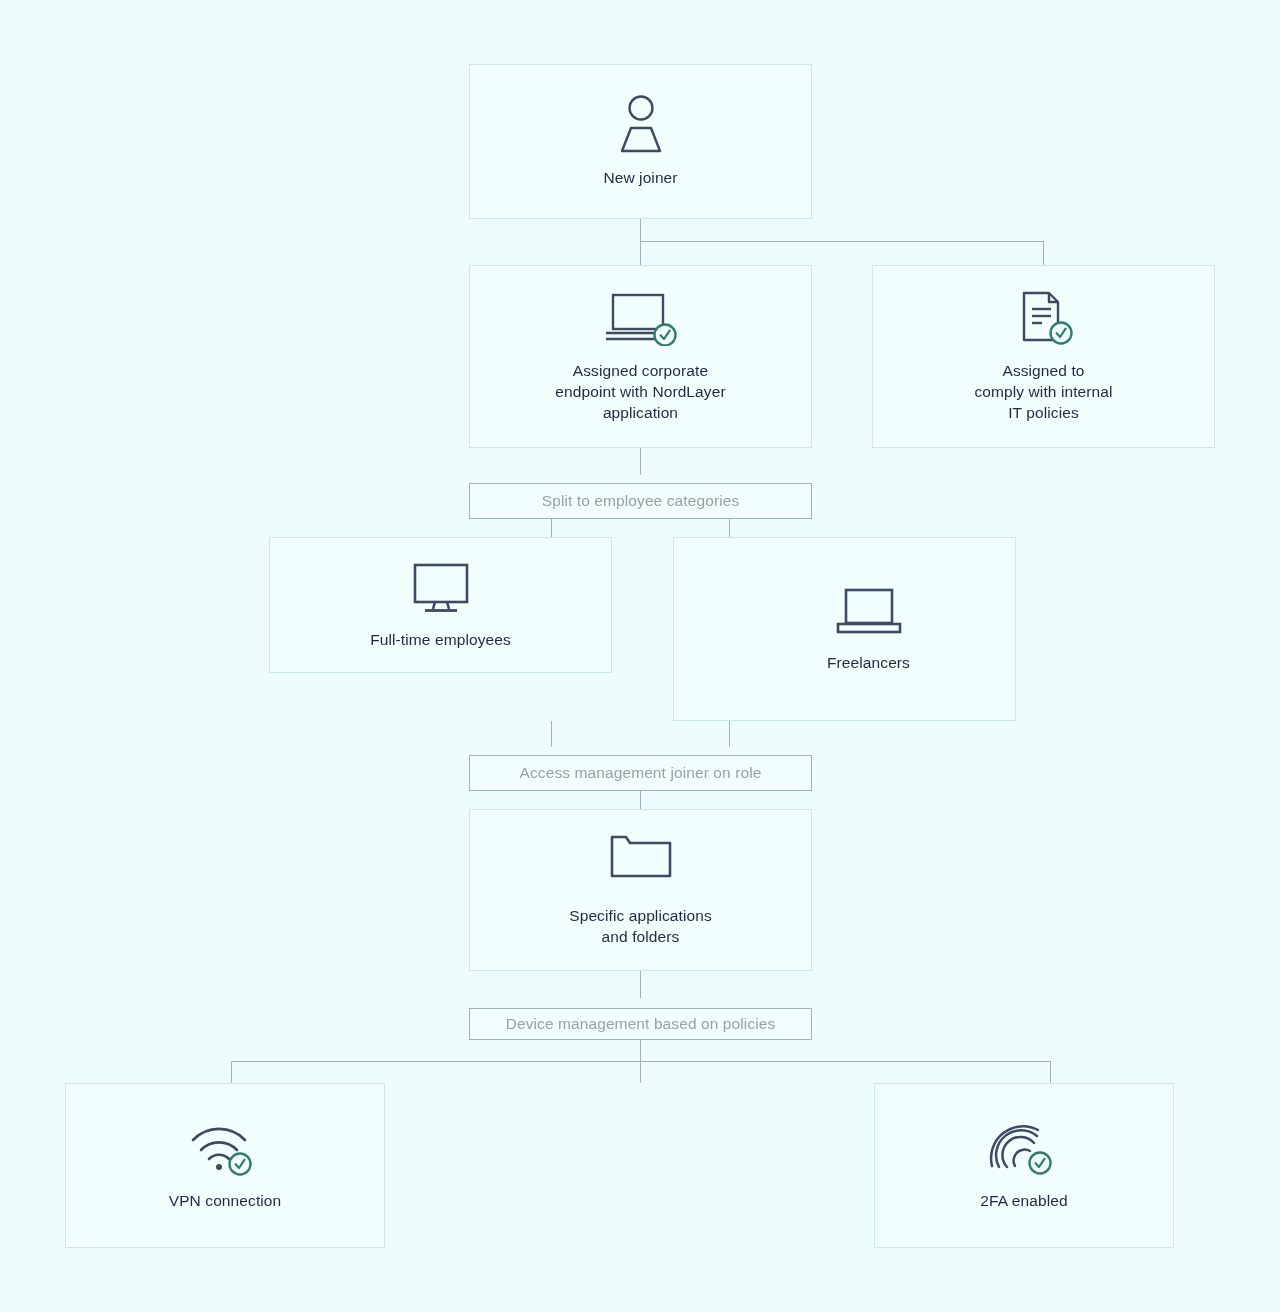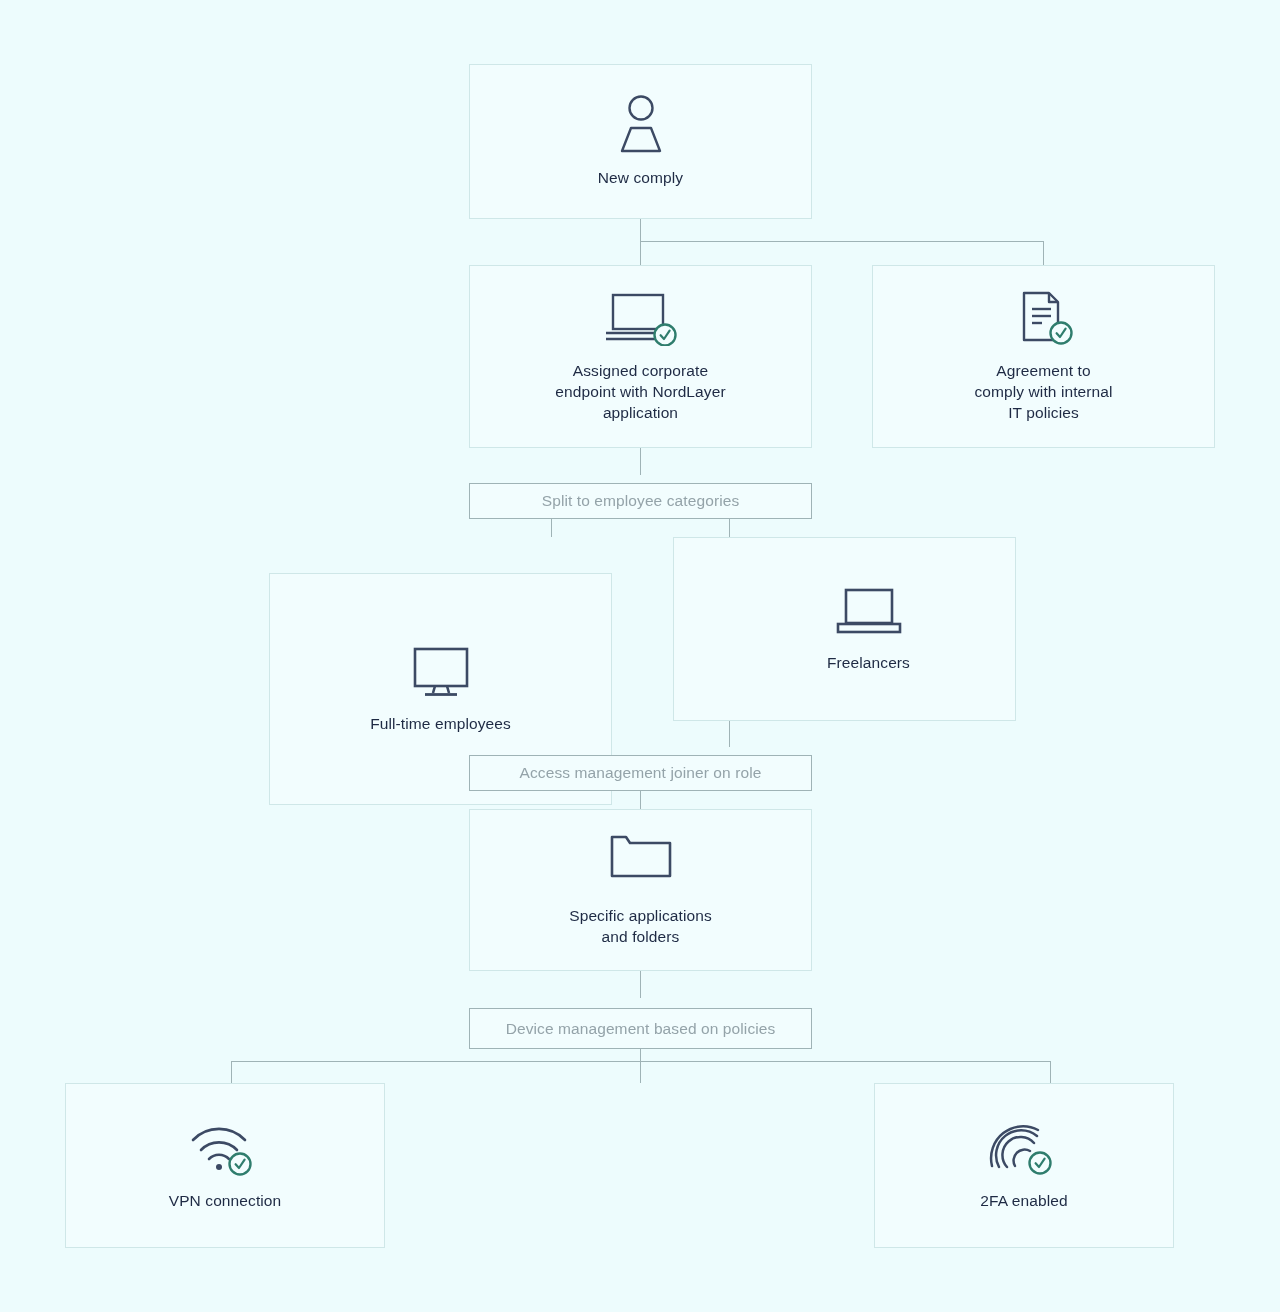--- a/index.html
+++ b/index.html
@@ -89,21 +89,21 @@
   <div class="line line-v" style="left:640px; top:1061px; height:22px;"></div>
   <div class="line line-v" style="left:1050px; top:1061px; height:22px;"></div>
 
   <div class="node" style="left:469px; top:64px; width:343px; height:155px;">
     <span class="node-icon">
       <svg width="64" height="58" viewBox="0 0 64 58">
         <circle cx="32" cy="13" r="11.5" fill="none" stroke="#3c4a64" stroke-width="2.4"></circle>
         <path d="M13 56 L22 33 L42 33 L51 56 Z" fill="none" stroke="#3c4a64" stroke-width="2.4" stroke-linejoin="round"></path>
       </svg>
     </span>
-    <span class="node-label">New comply</span>
+    <span class="node-label">New joiner</span>
   </div>
 
   <div class="node" style="left:469px; top:265px; width:343px; height:183px;">
     <span class="node-icon">
       <svg width="78" height="56" viewBox="0 0 78 56">
         <rect x="11" y="5" width="50" height="34" fill="none" stroke="#3c4a64" stroke-width="2.4"></rect>
         <line x1="4" y1="43" x2="58" y2="43" stroke="#3c4a64" stroke-width="2.6"></line>
         <line x1="4" y1="49" x2="58" y2="49" stroke="#3c4a64" stroke-width="2.6"></line>
         <circle cx="63" cy="45" r="10.5" fill="#f2fdfe" stroke="#2f7d6d" stroke-width="2.4"></circle>
         <path d="M58.6 45.2 L62 49 L67.6 40.6" fill="none" stroke="#2f7d6d" stroke-width="2.2" stroke-linecap="round" stroke-linejoin="round"></path>
@@ -119,30 +119,30 @@
       <svg width="72" height="56" viewBox="0 0 72 56">
         <path d="M16 3 L41 3 L50 12 L50 50 L16 50 Z" fill="none" stroke="#3c4a64" stroke-width="2.4" stroke-linejoin="round"></path>
         <path d="M41 3 L41 12 L50 12" fill="none" stroke="#3c4a64" stroke-width="2.4" stroke-linejoin="round"></path>
         <line x1="24" y1="19" x2="43" y2="19" stroke="#3c4a64" stroke-width="2.4"></line>
         <line x1="24" y1="26" x2="43" y2="26" stroke="#3c4a64" stroke-width="2.4"></line>
         <line x1="24" y1="33" x2="34" y2="33" stroke="#3c4a64" stroke-width="2.4"></line>
         <circle cx="53" cy="43" r="10.5" fill="#f2fdfe" stroke="#2f7d6d" stroke-width="2.4"></circle>
         <path d="M48.6 43.2 L52 47 L57.6 38.6" fill="none" stroke="#2f7d6d" stroke-width="2.2" stroke-linecap="round" stroke-linejoin="round"></path>
       </svg>
     </span>
-    <span class="node-label">Agreement to
+    <span class="node-label">Assigned to
 comply with internal
 IT policies</span>
   </div>
 
   <div class="conn-node" style="left:469px; top:475px; width:343px; height:36px;">
     <span class="conn-label">Split to employee categories</span>
   </div>
 
-  <div class="node" style="left:269px; top:537px; width:343px; height:232px;margin-top:36px;">
+  <div class="node" style="left:269px; top:537px; width:343px; height:136px;">
     <span class="node-icon">
       <svg width="66" height="54" viewBox="0 0 66 54">
         <rect x="7" y="4" width="52" height="37" fill="none" stroke="#3c4a64" stroke-width="2.6"></rect>
         <path d="M27 41 L25 48 M39 41 L41 48" fill="none" stroke="#3c4a64" stroke-width="2.6"></path>
         <line x1="17" y1="49.5" x2="49" y2="49.5" stroke="#3c4a64" stroke-width="2.8"></line>
       </svg>
     </span>
     <span class="node-label">Full-time employees</span>
   </div>
 
@@ -163,21 +163,21 @@
   <div class="node" style="left:469px; top:809px; width:343px; height:162px;gap:12px;">
     <span class="node-icon">
       <svg width="66" height="46" viewBox="0 0 66 46">
         <path d="M4 43 L4 4 L18 4 L22 10 L62 10 L62 43 Z" fill="none" stroke="#3c4a64" stroke-width="2.6" stroke-linejoin="round"></path>
       </svg>
     </span>
     <span class="node-label">Specific applications
 and folders</span>
   </div>
 
-  <div class="conn-node" style="left:469px; top:1000px; width:343px; height:41px;">
+  <div class="conn-node" style="left:469px; top:1000px; width:343px; height:32px;">
     <span class="conn-label">Device management based on policies</span>
   </div>
 
   <div class="node" style="left:65px; top:1083px; width:320px; height:165px;">
     <span class="node-icon">
       <svg width="74" height="56" viewBox="0 0 74 56">
         <path d="M5 20 A36 36 0 0 1 57 20" fill="none" stroke="#3c4a64" stroke-width="2.6" stroke-linecap="round"></path>
         <path d="M13 30 A25 25 0 0 1 49 30" fill="none" stroke="#3c4a64" stroke-width="2.6" stroke-linecap="round"></path>
         <path d="M21 39 A14 14 0 0 1 41 39" fill="none" stroke="#3c4a64" stroke-width="2.6" stroke-linecap="round"></path>
         <circle cx="31" cy="47" r="3" fill="#3c4a64"></circle>

